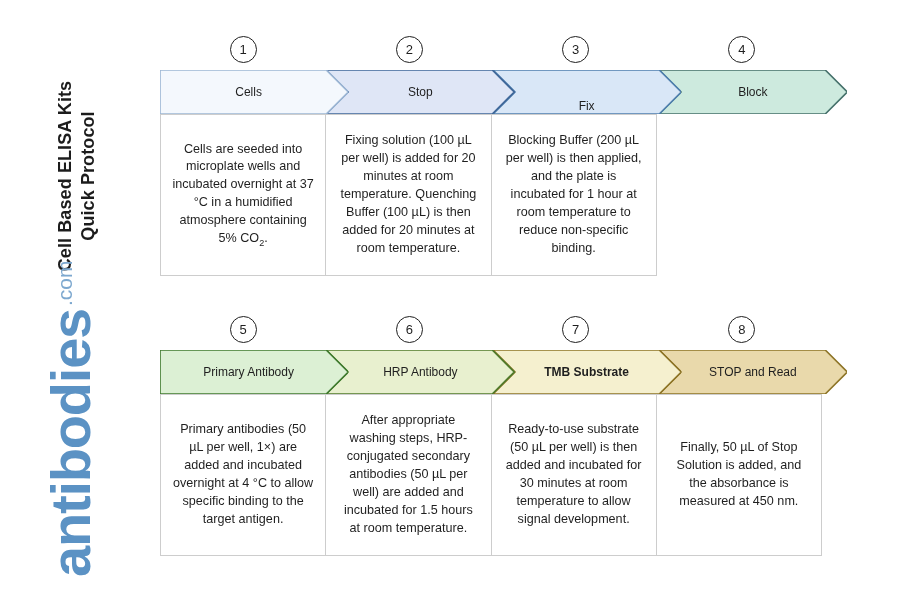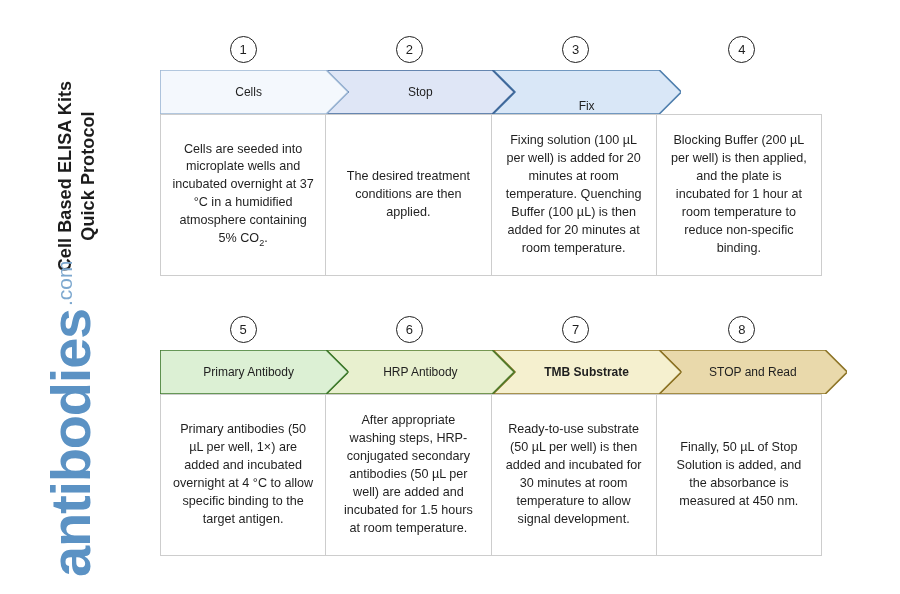--- a/index.html
+++ b/index.html
@@ -190,27 +190,30 @@
           <path d="M 0 0 L 166.25 0 L 188.25 22 L 166.25 44 L 0 44 L 22 22 Z" fill="#dfe6f6" stroke="#3f6799" stroke-width="1.6"></path>
         </svg>
         <span style="padding-left: 11px; padding-right: 11px;">Stop</span>
       </div>
       <div class="chevron" style="left: 332.5px; width: 188.25px; z-index: 2;">
         <svg class="chev-shape" viewBox="0 0 188.25 44" preserveAspectRatio="none">
           <path d="M 0 0 L 166.25 0 L 188.25 22 L 166.25 44 L 0 44 L 22 22 Z" fill="#d9e7f7" stroke="#4f7fae" stroke-width="1.6"></path>
         </svg>
         <span style="padding-left: 11px; padding-right: 11px; margin-top: 28px;">Fix</span>
       </div>
+      <div class="chevron" style="left: 498.75px; width: 188.25px; z-index: 1;">
+        <svg class="chev-shape" viewBox="0 0 188.25 44" preserveAspectRatio="none">
+          <path d="M 0 0 L 166.25 0 L 188.25 22 L 166.25 44 L 0 44 L 22 22 Z" fill="#cdeade" stroke="#44706a" stroke-width="1.6"></path>
+        </svg>
+        <span style="padding-left: 11px; padding-right: 11px;">Block</span>
+      </div>
     </div>
   <div class="body-strip">
       <div class="body-cell">
         <div class="body-text">Cells are seeded into microplate wells and incubated overnight at 37 °C in a humidified atmosphere containing 5% CO<sub>2</sub>.</div>
-      </div>
-      <div class="body-cell">
-        <div class="body-text">The desired treatment conditions are then applied.</div>
       </div>
       <div class="body-cell">
         <div class="body-text">Fixing solution (100 µL per well) is added for 20 minutes at room temperature. Quenching Buffer (100 µL) is then added for 20 minutes at room temperature.</div>
       </div>
       <div class="body-cell">
         <div class="body-text">Blocking Buffer (200 µL per well) is then applied, and the plate is incubated for 1 hour at room temperature to reduce non-specific binding.</div>
       </div>
     </div>
 </div>
 

